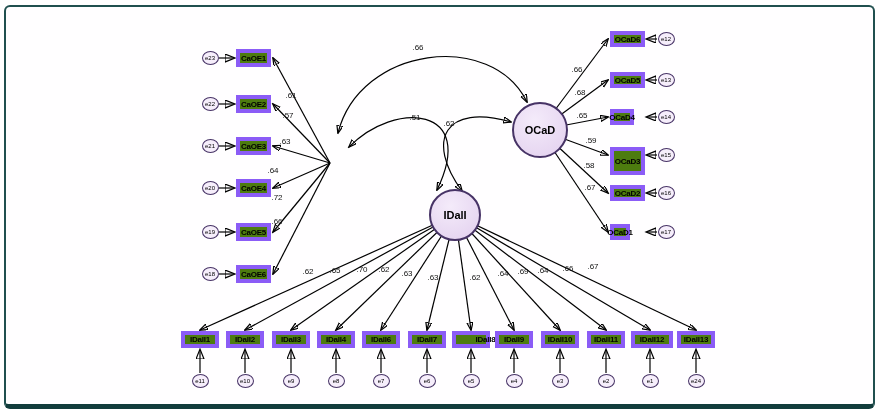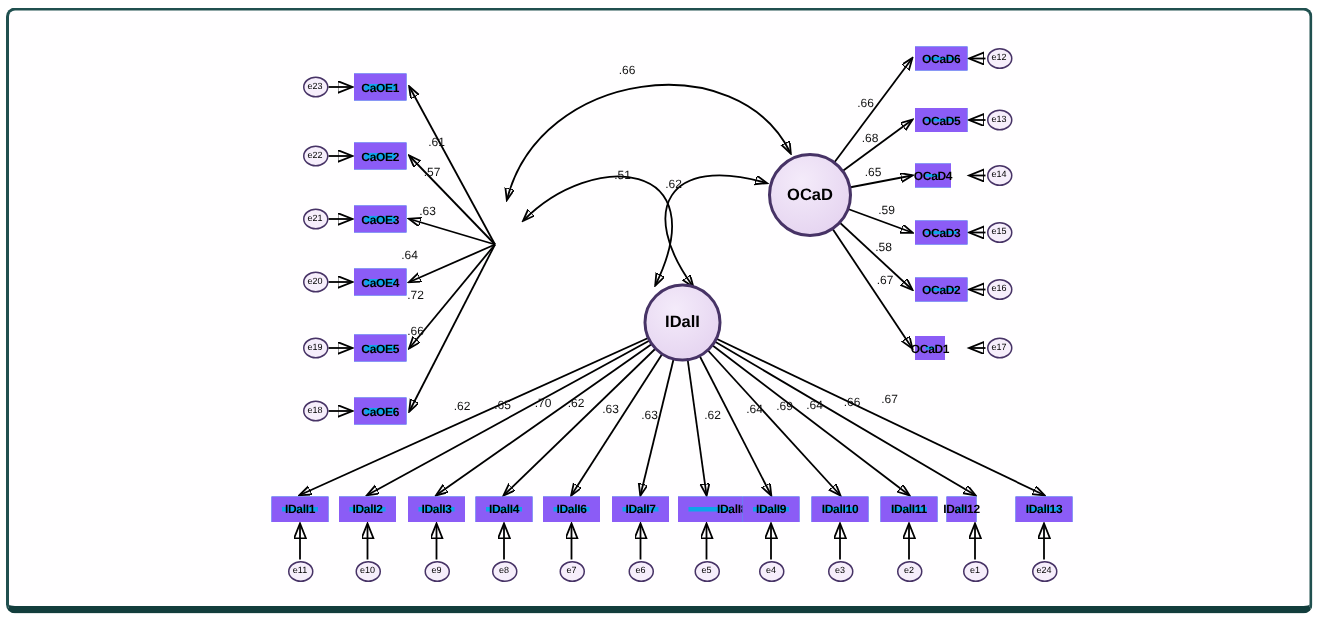--- a/index.html
+++ b/index.html
@@ -8,21 +8,21 @@
     font-family:"Liberation Sans", sans-serif; background:#ffffff;
   }
   .frame {
     position:absolute; left:4px; top:5px; width:871px; height:404px;
     border:2px solid #20504f; border-bottom:5px solid #123d3c;
     border-radius:6px; background:#fffeff; box-sizing:border-box;
   }
   #edge-layer { position:absolute; left:0; top:0; width:884px; height:419px; }
   #node-layer { position:absolute; left:0; top:0; width:884px; height:419px; }
   .rect-node {
-    position:absolute; background:#0ea5e9; border:7px solid #8b5cf6;
+    position:absolute; background:#4d7c0f; border:4px solid #8b5cf6;
     box-sizing:border-box; display:flex; align-items:center; justify-content:center;
     font-size:8px; font-weight:bold; color:#000; letter-spacing:-0.2px; white-space:nowrap;
   }
   .latent-node {
     position:absolute; border-radius:50%;
     background:radial-gradient(circle at 40% 32%, #f4ebfa, #e2cfee);
     border:2px solid #473366; box-sizing:border-box;
     display:flex; align-items:center; justify-content:center;
     font-size:11px; font-weight:bold; color:#000;
   }
@@ -128,21 +128,21 @@
       <div class="error-node" style="left: 657.5px; top: 32px; width: 17px; height: 14px;">e12</div>
       <div class="rect-node" style="left: 610px; top: 31px; width: 35px; height: 16px;">OCaD6</div>
       <div class="coef" style="left: 577px; top: 69px;">.66</div>
       <div class="error-node" style="left: 657.5px; top: 73px; width: 17px; height: 14px;">e13</div>
       <div class="rect-node" style="left: 610px; top: 72px; width: 35px; height: 16px;">OCaD5</div>
       <div class="coef" style="left: 580px; top: 92px;">.68</div>
       <div class="error-node" style="left: 657.5px; top: 110px; width: 17px; height: 14px;">e14</div>
       <div class="rect-node" style="left: 610px; top: 109px; width: 24px; height: 16px;">OCaD4</div>
       <div class="coef" style="left: 582px; top: 115px;">.65</div>
       <div class="error-node" style="left: 657.5px; top: 148px; width: 17px; height: 14px;">e15</div>
-      <div class="rect-node" style="left: 610px; top: 147px; width: 35px; height: 16px;">OCaD3</div>
+      <div class="rect-node" style="left: 610px; top: 147px; width: 35px; height: 28px;">OCaD3</div>
       <div class="coef" style="left: 591px; top: 140px;">.59</div>
       <div class="error-node" style="left: 657.5px; top: 186px; width: 17px; height: 14px;">e16</div>
       <div class="rect-node" style="left: 610px; top: 185px; width: 35px; height: 16px; text-align: center;">OCaD2</div>
       <div class="coef" style="left: 589px; top: 165px;">.58</div>
       <div class="error-node" style="left: 657.5px; top: 225px; width: 17px; height: 14px;">e17</div>
       <div class="rect-node" style="left: 610px; top: 224px; width: 20px; height: 16px;">OCaD1</div>
       <div class="coef" style="left: 590px; top: 187px;">.67</div>
       <div class="error-node" style="left: 191.5px; top: 374px; width: 17px; height: 14px;">e11</div>
       <div class="rect-node" style="left: 181px; top: 331px; width: 38px; height: 17px;">IDalI1</div>
       <div class="coef" style="left: 308px; top: 271px;">.62</div>
@@ -167,21 +167,21 @@
       <div class="error-node" style="left: 505.5px; top: 374px; width: 17px; height: 14px;">e4</div>
       <div class="rect-node" style="left: 495px; top: 331px; width: 38px; height: 17px;">IDalI9</div>
       <div class="coef" style="left: 503px; top: 273px;">.64</div>
       <div class="error-node" style="left: 551.5px; top: 374px; width: 17px; height: 14px;">e3</div>
       <div class="rect-node" style="left: 541px; top: 331px; width: 38px; height: 17px;">IDalI10</div>
       <div class="coef" style="left: 523px; top: 271px;">.69</div>
       <div class="error-node" style="left: 597.5px; top: 374px; width: 17px; height: 14px;">e2</div>
       <div class="rect-node" style="left: 587px; top: 331px; width: 38px; height: 17px;">IDalI11</div>
       <div class="coef" style="left: 543px; top: 270px;">.64</div>
       <div class="error-node" style="left: 641.5px; top: 374px; width: 17px; height: 14px;">e1</div>
-      <div class="rect-node" style="left: 631px; top: 331px; width: 20px; height: 17px;">IDalI12</div>
+      <div class="rect-node" style="left: 631px; top: 331px; width: 42px; height: 17px;">IDalI12</div>
       <div class="coef" style="left: 568px; top: 268px;">.66</div>
       <div class="error-node" style="left: 687.5px; top: 374px; width: 17px; height: 14px;">e24</div>
       <div class="rect-node" style="left: 677px; top: 331px; width: 38px; height: 17px;">IDalI13</div>
       <div class="coef" style="left: 593px; top: 266px;">.67</div>
       <div class="coef" style="left: 418px; top: 47px;">.66</div>
       <div class="coef" style="left: 415px; top: 117px;">.51</div>
       <div class="coef" style="left: 449px; top: 123px;">.62</div>
       <div class="latent-node" style="left: 512px; top: 102px; width: 56px; height: 56px;">OCaD</div>
       <div class="latent-node" style="left: 429px; top: 189px; width: 52px; height: 52px;">IDalI</div>
     </div>

